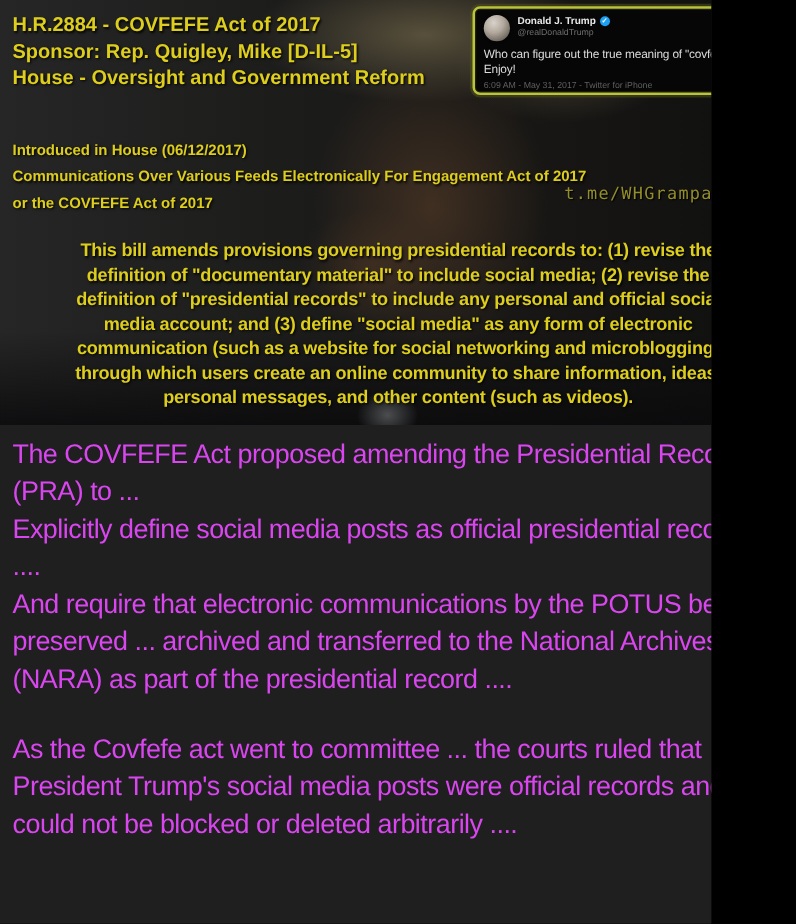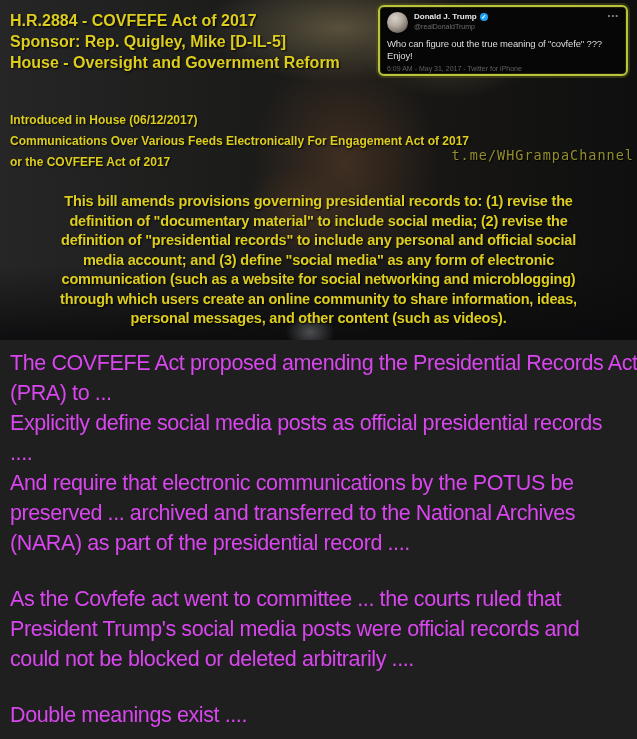--- a/index.html
+++ b/index.html
@@ -1,17 +1,17 @@
 <!DOCTYPE html>
 <html><head>
 <meta charset="utf-8">
 <style>
   html,body{margin:0;padding:0;background:#000;}
   .poster{
-    position:relative;width:637px;height:739px;overflow:hidden;
+    position:relative;width:569px;height:739px;overflow:hidden;
     font-family:"Liberation Sans",sans-serif;background:#1f1f1f;
   }
   
   .hero{
     position:absolute;left:0;top:0;width:637px;height:340px;overflow:hidden;
     background:
       radial-gradient(ellipse 35px 28px at 310px 332px, rgba(190,195,200,0.35), transparent 70%),
       radial-gradient(ellipse 190px 75px at 340px 28px, rgba(150,135,95,0.50), transparent 72%),
       radial-gradient(ellipse 120px 60px at 450px 55px, rgba(115,100,68,0.40), transparent 72%),
       radial-gradient(ellipse 125px 160px at 345px 165px, rgba(95,65,42,0.55), transparent 75%),
@@ -117,16 +117,15 @@
     <p>The COVFEFE Act proposed amending the Presidential Records Act
 (PRA) to ...</p>
     <p>Explicitly define social media posts as official presidential records
 ....</p>
     <p>And require that electronic communications by the POTUS be
 preserved ... archived and transferred to the National Archives
 (NARA) as part of the presidential record ....</p>
     <p class="gap">As the Covfefe act went to committee ... the courts ruled that
 President Trump's social media posts were official records and
 could not be blocked or deleted arbitrarily ....</p>
-    <p class="gap">Double meanings exist ....</p>
   </div>
 
 </div>
 
 </body></html>

